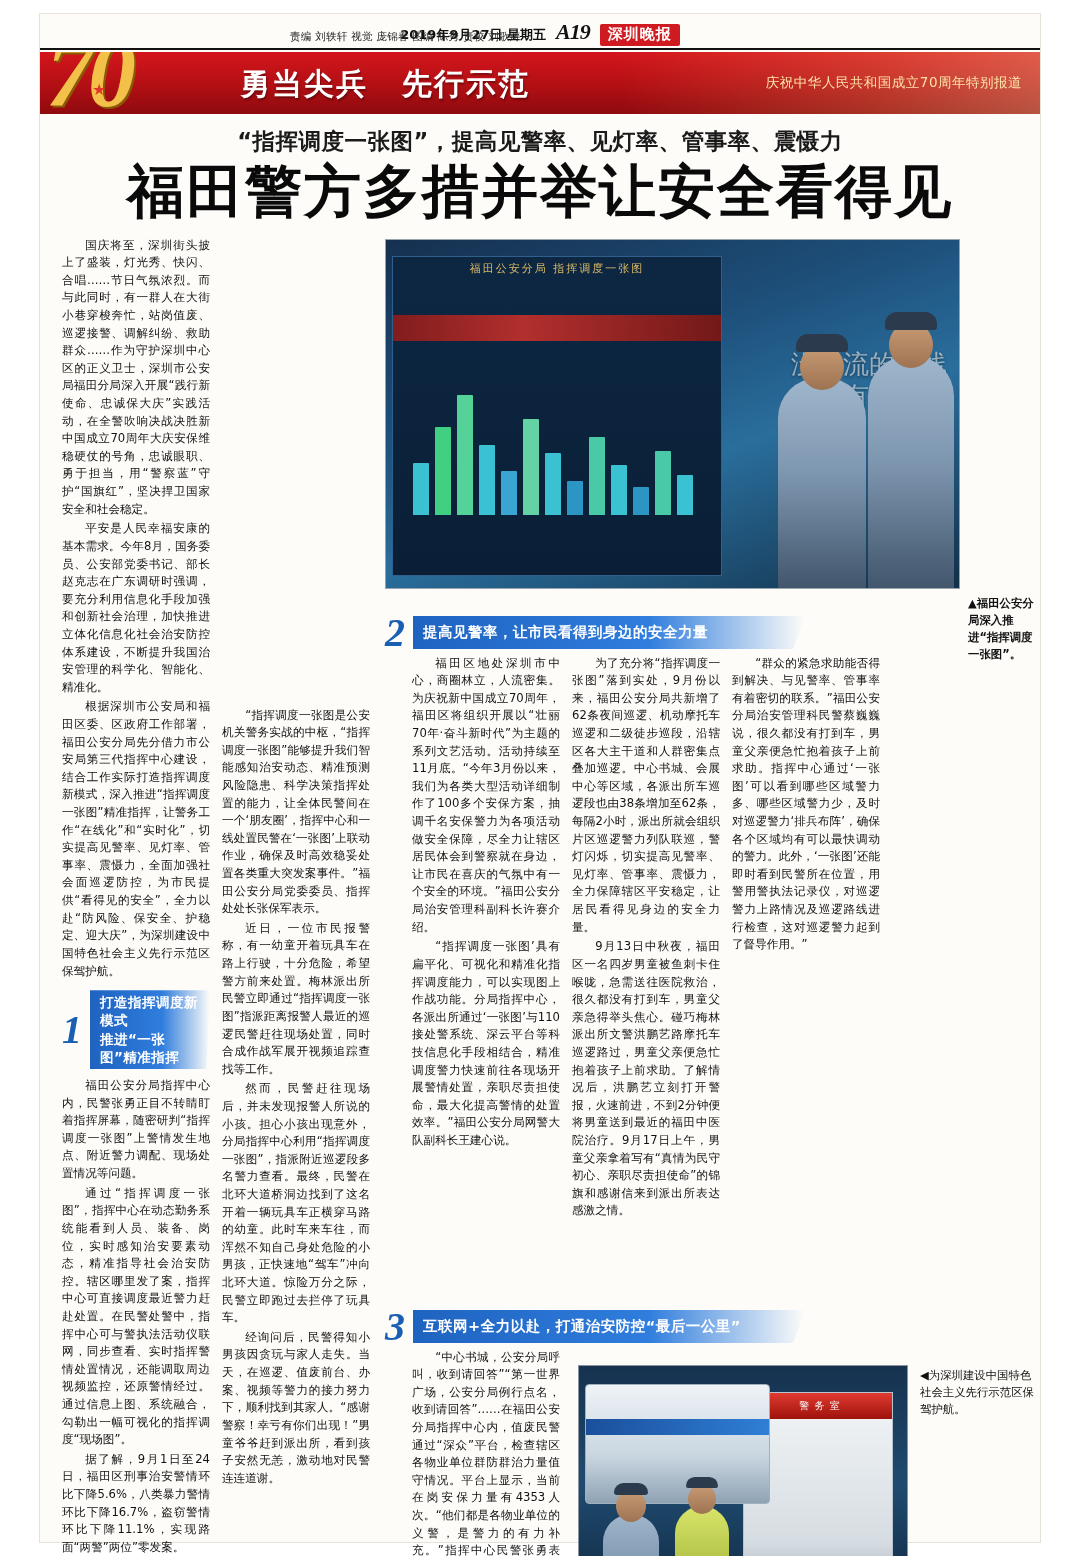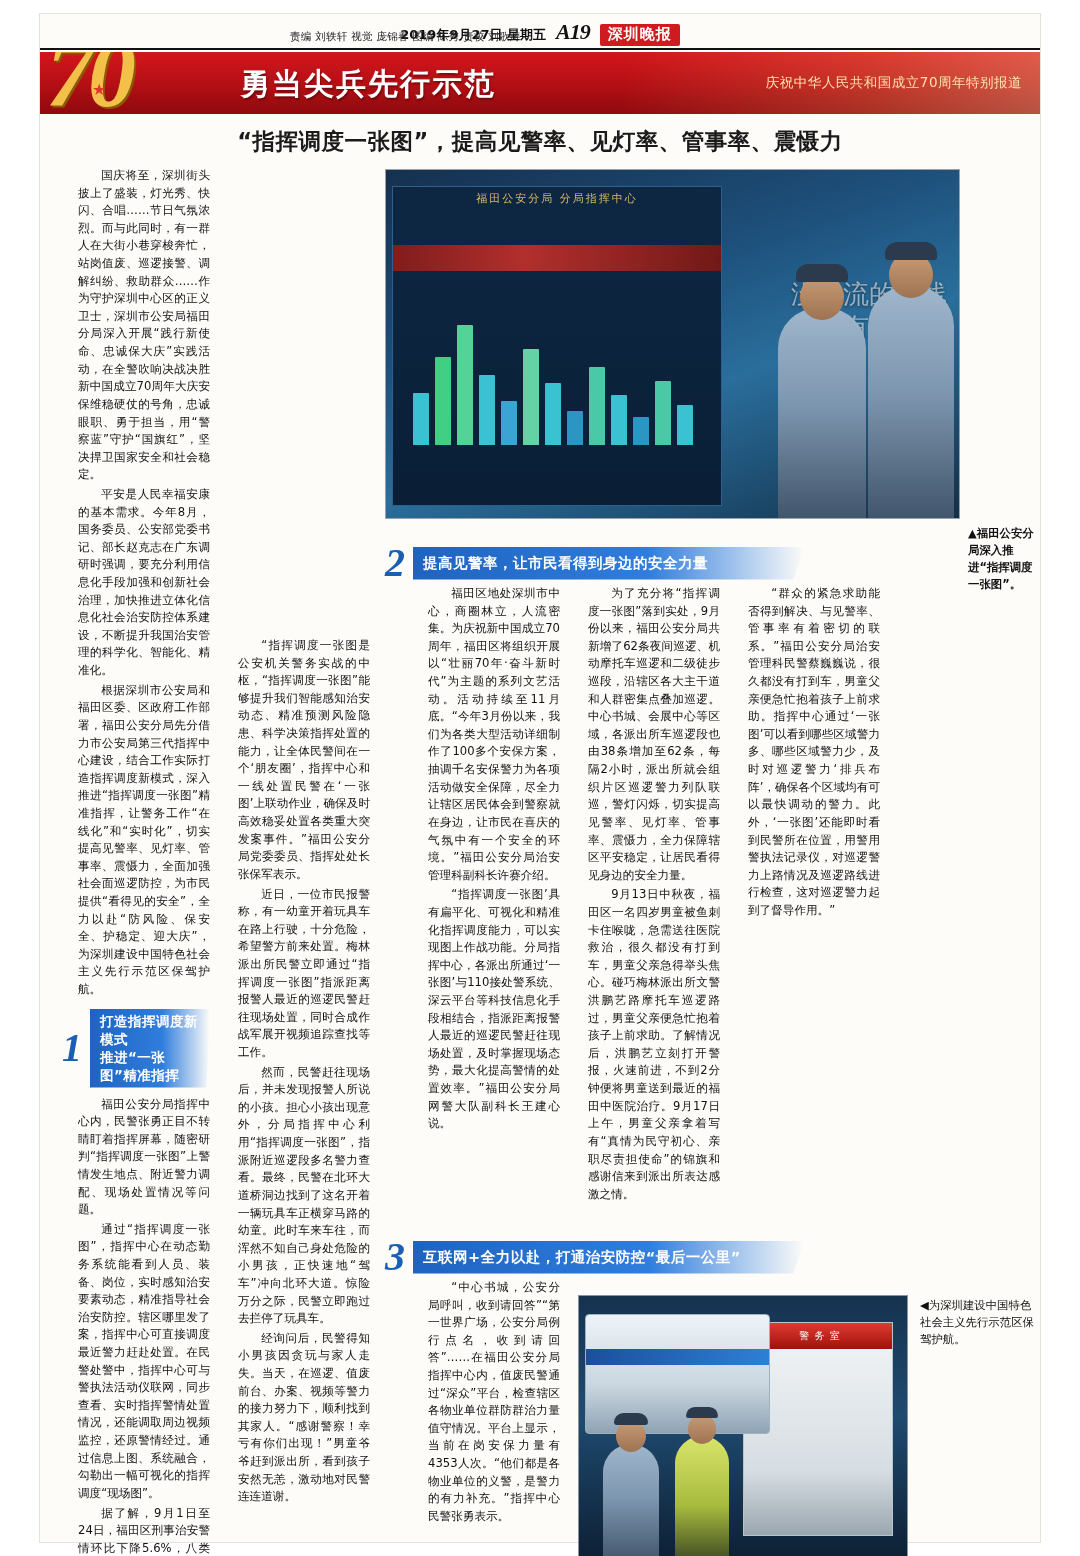--- a/index.html
+++ b/index.html
@@ -76,21 +76,21 @@
   .banner-star{
     position:absolute; left:52px; top:28px;
     color:#e2342d; font-size:16px;
   }
   .banner-main {
     position:absolute; left:200px; top:12px;
     font-size:30px; font-weight:bold; color:#ffffff;
     font-family:"DejaVu Sans", sans-serif;
     letter-spacing:2px;
     text-shadow:1px 2px 2px rgba(0,0,0,.35);
-    display:flex; 
+    display:flex; gap:34px;
   }
   .banner-sub {
     position:absolute; right:18px; top:22px;
     font-size:13.5px; color:#ffe9b0;
     font-family:"DejaVu Sans", sans-serif;
     letter-spacing:.5px;
   }
   
   .head-area { padding:12px 24px 6px 24px; text-align:center; }
   .shoulder {
@@ -113,21 +113,21 @@
     height:1330px;
   }
   .col { position:absolute; }
   .ptext {
     font-size:11.6px;
     line-height:1.52;
     text-align:justify;
     text-indent:2em;
     color:#111;
     font-family:"DejaVu Sans", sans-serif;
-    margin:0 0 2px 16px;
+    margin:0 0 2px 0;
   }
   
   #col-left { left:22px; top:0; width:148px; }
   
   .sec {
     position:relative;
     display:flex; align-items:center; gap:8px;
     margin:10px 0 8px 0;
   }
   .sec-num {
@@ -251,27 +251,28 @@
     <div class="banner-star">★</div>
     <div class="banner-main">
       <span>勇当尖兵</span>
       <span>先行示范</span>
     </div>
     <div class="banner-sub">庆祝中华人民共和国成立70周年特别报道</div>
   </div>
 
   <div class="head-area">
     <div class="shoulder">“指挥调度一张图”，提高见警率、见灯率、管事率、震慑力</div>
+    <div class="headline">福田警方多措并举让安全看得见</div>
   </div>
 
   <div class="content">
 
     <div class="photo photo-main">
       <div class="scr">
-        <div class="scr-title">福田公安分局 分局指挥中心</div>
+        <div class="scr-title">福田公安分局 指挥调度一张图</div>
         <div class="redbar"></div>
         <div class="bars">
           <div class="bar" style="left:6px;height:52px;background:#3fd0e0;"></div>
           <div class="bar" style="left:28px;height:88px;background:#46e08a;"></div>
           <div class="bar" style="left:50px;height:120px;background:#5ce2a0;"></div>
           <div class="bar" style="left:72px;height:70px;background:#3fd0e0;"></div>
           <div class="bar" style="left:94px;height:44px;background:#3fb0e0;"></div>
           <div class="bar" style="left:116px;height:96px;background:#6ee2b0;"></div>
           <div class="bar" style="left:138px;height:62px;background:#3fd0e0;"></div>
           <div class="bar" style="left:160px;height:34px;background:#2f9fd0;"></div>
@@ -340,21 +341,21 @@
       <p class="ptext">经询问后，民警得知小男孩因贪玩与家人走失。当天，在巡逻、值废前台、办案、视频等警力的接力努力下，顺利找到其家人。“感谢警察！幸亏有你们出现！”男童爷爷赶到派出所，看到孩子安然无恙，激动地对民警连连道谢。</p>
     </div>
 
     <div class="sec" style="position:absolute; left:345px; top:368px; width:420px;">
       <div class="sec-num">2</div>
       <div class="sec-bar">提高见警率，让市民看得到身边的安全力量</div>
     </div>
 
     <div class="col" style="left:372px; top:418px; width:148px;">
       <p class="ptext">福田区地处深圳市中心，商圈林立，人流密集。为庆祝新中国成立70周年，福田区将组织开展以“壮丽70年·奋斗新时代”为主题的系列文艺活动。活动持续至11月底。“今年3月份以来，我们为各类大型活动详细制作了100多个安保方案，抽调千名安保警力为各项活动做安全保障，尽全力让辖区居民体会到警察就在身边，让市民在喜庆的气氛中有一个安全的环境。”福田公安分局治安管理科副科长许赛介绍。</p>
-      <p class="ptext">“指挥调度一张图’具有扁平化、可视化和精准化指挥调度能力，可以实现图上作战功能。分局指挥中心，各派出所通过‘一张图’与110接处警系统、深云平台等科技信息化手段相结合，指派距离报警人最近的巡逻民警赶往现场处置，及时掌握现场态势，最大化提高警情的处置效率。”福田公安分局网警大队副科长王建心说。</p>
+      <p class="ptext">“指挥调度一张图’具有扁平化、可视化和精准化指挥调度能力，可以实现图上作战功能。分局指挥中心，各派出所通过‘一张图’与110接处警系统、深云平台等科技信息化手段相结合，精准调度警力快速前往各现场开展警情处置，亲职尽责担使命，最大化提高警情的处置效率。”福田公安分局网警大队副科长王建心说。</p>
     </div>
 
     <div class="col" style="left:532px; top:418px; width:148px;">
       <p class="ptext">为了充分将“指挥调度一张图”落到实处，9月份以来，福田公安分局共新增了62条夜间巡逻、机动摩托车巡逻和二级徒步巡段，沿辖区各大主干道和人群密集点叠加巡逻。中心书城、会展中心等区域，各派出所车巡逻段也由38条增加至62条，每隔2小时，派出所就会组织片区巡逻警力列队联巡，警灯闪烁，切实提高见警率、见灯率、管事率、震慑力，全力保障辖区平安稳定，让居民看得见身边的安全力量。</p>
       <p class="ptext">9月13日中秋夜，福田区一名四岁男童被鱼刺卡住喉咙，急需送往医院救治，很久都没有打到车，男童父亲急得举头焦心。碰巧梅林派出所文警洪鹏艺路摩托车巡逻路过，男童父亲便急忙抱着孩子上前求助。了解情况后，洪鹏艺立刻打开警报，火速前进，不到2分钟便将男童送到最近的福田中医院治疗。9月17日上午，男童父亲拿着写有“真情为民守初心、亲职尽责担使命”的锦旗和感谢信来到派出所表达感激之情。</p>
     </div>
 
     <div class="col" style="left:692px; top:418px; width:148px;">
       <p class="ptext">“群众的紧急求助能否得到解决、与见警率、管事率有着密切的联系。”福田公安分局治安管理科民警蔡巍巍说，很久都没有打到车，男童父亲便急忙抱着孩子上前求助。指挥中心通过‘一张图’可以看到哪些区域警力多、哪些区域警力少，及时对巡逻警力‘排兵布阵’，确保各个区域均有可以最快调动的警力。此外，‘一张图’还能即时看到民警所在位置，用警用警执法记录仪，对巡逻警力上路情况及巡逻路线进行检查，这对巡逻警力起到了督导作用。”</p>
     </div>

